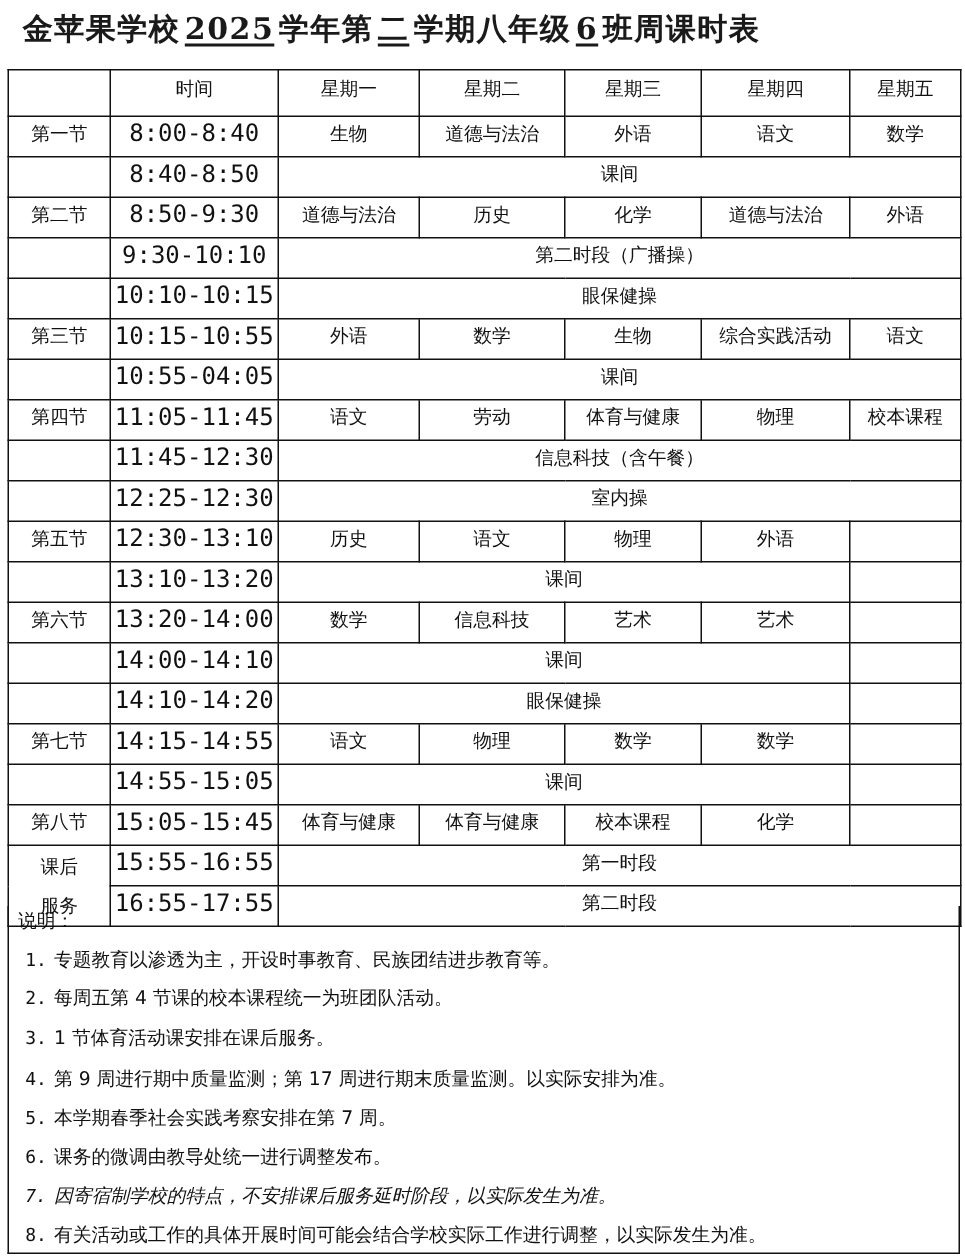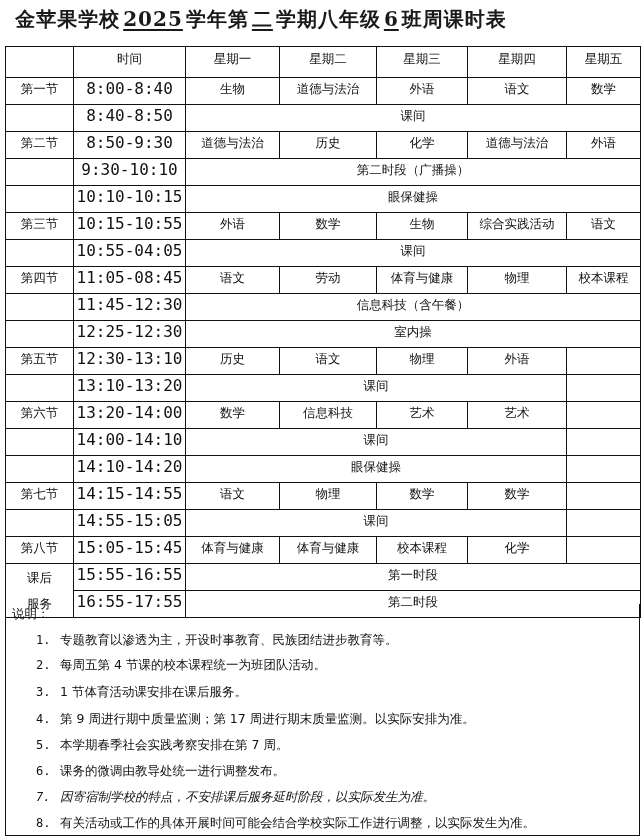--- a/index.html
+++ b/index.html
@@ -12,23 +12,23 @@
   table.sched { position:absolute; left:5px; top:46px; border-collapse:collapse;
                 table-layout:fixed; width:635px; }
   table.sched td { border:1.3px solid #111; font-size:12.5px; text-align:center;
                    vertical-align:top; padding:2px 2px 0 2px; height:24px; line-height:18px;
                    overflow:hidden; white-space:nowrap; }
   table.sched tr.head td { height:27px; padding-top:3px; }
   table.sched td.time { font-family:"DejaVu Sans Mono", "Liberation Mono", monospace;
                         font-size:16px; }
   table.sched td.svc { vertical-align:middle; line-height:26px; padding-top:0; }
   .notes { position:absolute; left:5px; top:604px; width:633px; height:231px;
-           border:1.3px solid #111; border-top:none; }
+           border:1.3px solid #111; border-top:none;text-align:center; }
   .notes .head { position:absolute; left:6px; top:2px; font-size:12.5px; }
-  .notes .item { position:absolute; left:6px; font-size:12.5px; white-space:nowrap;margin-left:24px; }
+  .notes .item { position:absolute; left:6px; font-size:12.5px; white-space:nowrap; }
   .notes .num { display:inline-block; width:24px; font-family:"DejaVu Sans Mono", monospace; font-size:12px; }
 </style>
 </head>
 <body>
 
 <div class="title"><span>金苹果学校</span><span class="u">2025</span><span>学年第</span><span class="u">二</span><span>学期八年级</span><span class="u">6</span><span>班周课时表</span></div>
 
 <table class="sched">
   <colgroup>
     <col style="width:68px">
@@ -91,21 +91,21 @@
         <td>综合实践活动</td>
         <td>语文</td>
       </tr>
       <tr>
         <td></td>
         <td class="time">10:55-04:05</td>
         <td colspan="5">课间</td>
       </tr>
       <tr>
         <td>第四节</td>
-        <td class="time">11:05-08:45</td>
+        <td class="time">11:05-11:45</td>
         <td>语文</td>
         <td>劳动</td>
         <td>体育与健康</td>
         <td>物理</td>
         <td>校本课程</td>
       </tr>
       <tr>
         <td></td>
         <td class="time">11:45-12:30</td>
         <td colspan="5">信息科技（含午餐）</td>

